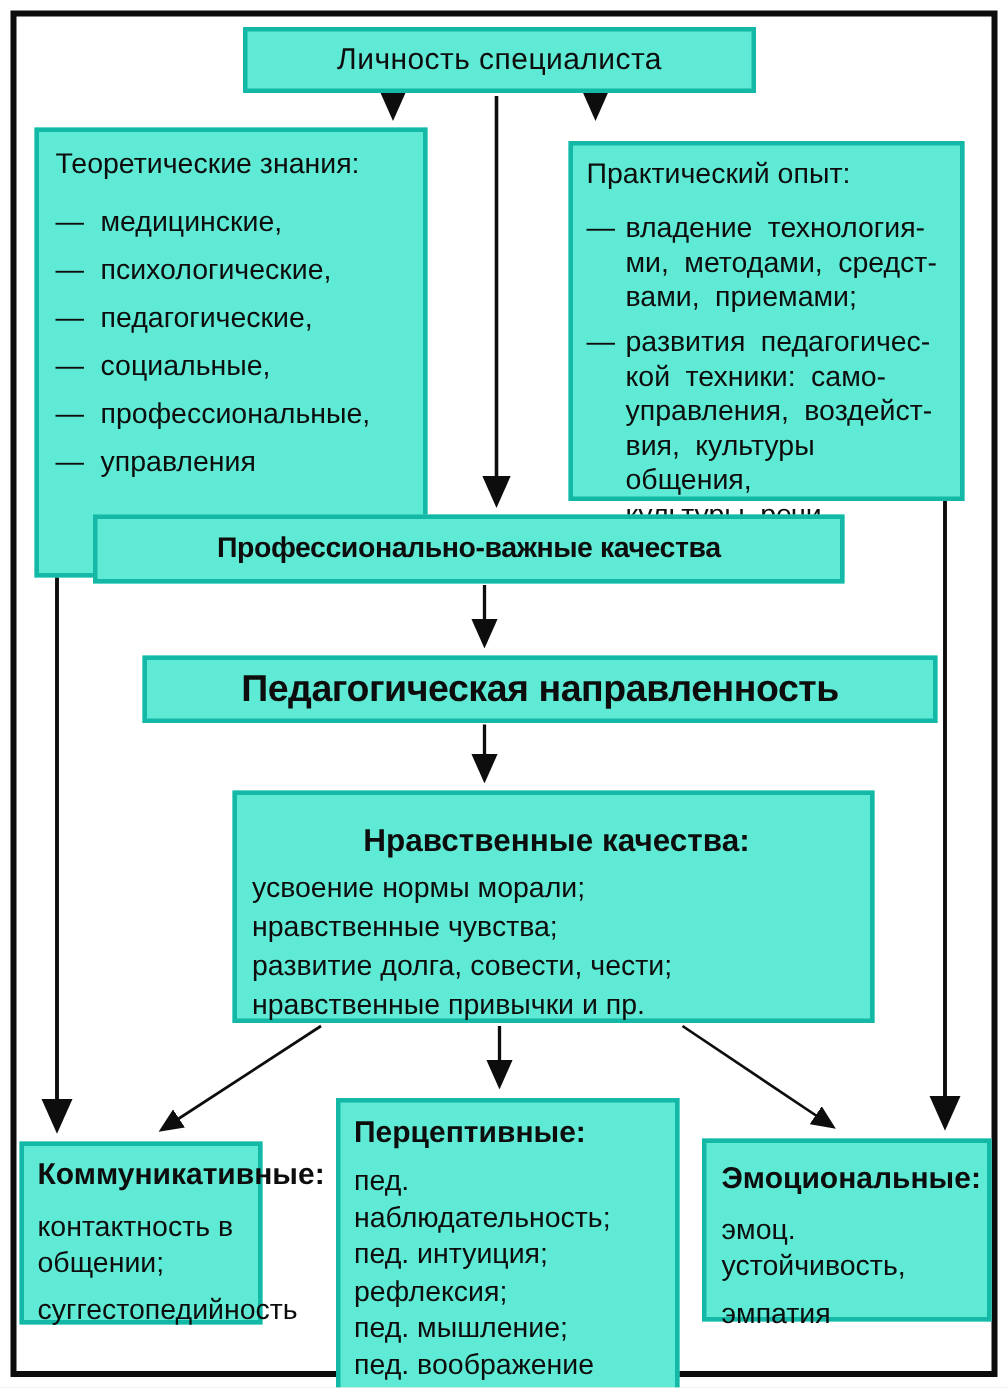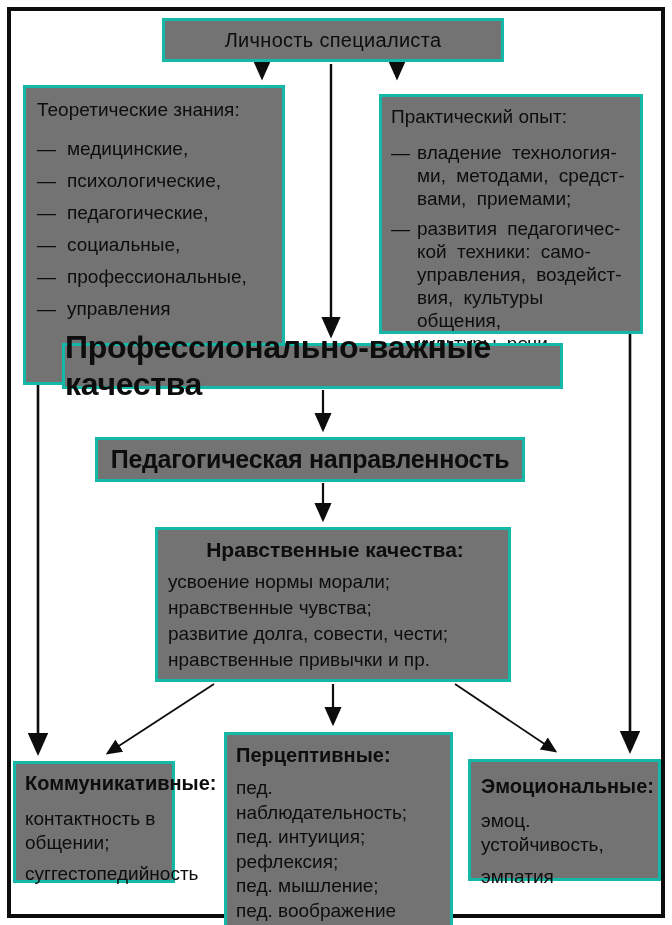--- a/index.html
+++ b/index.html
@@ -19,21 +19,21 @@
   .frame {
     position: absolute;
     left: 7px; top: 7px;
     width: 658px; height: 911px;
     border: 4px solid #0d0d0d;
     box-sizing: border-box;
   }
   .box {
     position: absolute;
     box-sizing: border-box;
-    background: #737373;
+    background: #5eead4;
     border: 3px solid #14b8a6;
   }
 
   .title-box {
     left: 162px; top: 18px; width: 342px; height: 44px;
     border-width: 3px;
     display: flex; align-items: center; justify-content: center;
     font-size: 20px;
     letter-spacing: 0.3px;
   }
@@ -62,35 +62,35 @@
     line-height: 23px;
     margin-bottom: 7px;
   }
   .hang-row .dash { width: 26px; flex: 0 0 26px; }
   .hang-row .hang-text { white-space: pre-line; word-spacing: 5px; }
 
   .pvk-box {
     left: 62px; top: 343px; width: 501px; height: 46px;
     border-width: 3px;
     display: flex; align-items: center; justify-content: center;
-    font-weight: bold; font-size: 32px;
+    font-weight: bold; font-size: 19px;
     letter-spacing: -0.3px;
   }
   .ped-box {
-    left: 95px; top: 437px; width: 430px; height: 45px;
+    left: 95px; top: 437px; width: 530px; height: 45px;
     border-width: 3px;
     display: flex; align-items: center; justify-content: center;
     font-weight: bold; font-size: 25px;
     letter-spacing: -0.3px;
   }
 
   .moral-box {
-    left: 155px; top: 527px; width: 356px; height: 155px;
-    border-width: 3px;
-    padding: 8px 6px 0 10px;
+    left: 155px; top: 527px; width: 428px; height: 155px;
+    border-width: 3px;
+    padding: 19px 6px 0 10px;
   }
   .moral-box .bx-title {
     font-weight: bold; font-size: 21px;
     text-align: center; margin-bottom: 7px;
   }
   .moral-box .plain-line { font-size: 19px; line-height: 26px; }
 
   .bottom-box { border-width: 3px; }
   .bottom-box .bx-title { font-weight: bold; font-size: 20px; }
   .bottom-box .para { font-size: 19px; line-height: 24px; white-space: pre-line; }

